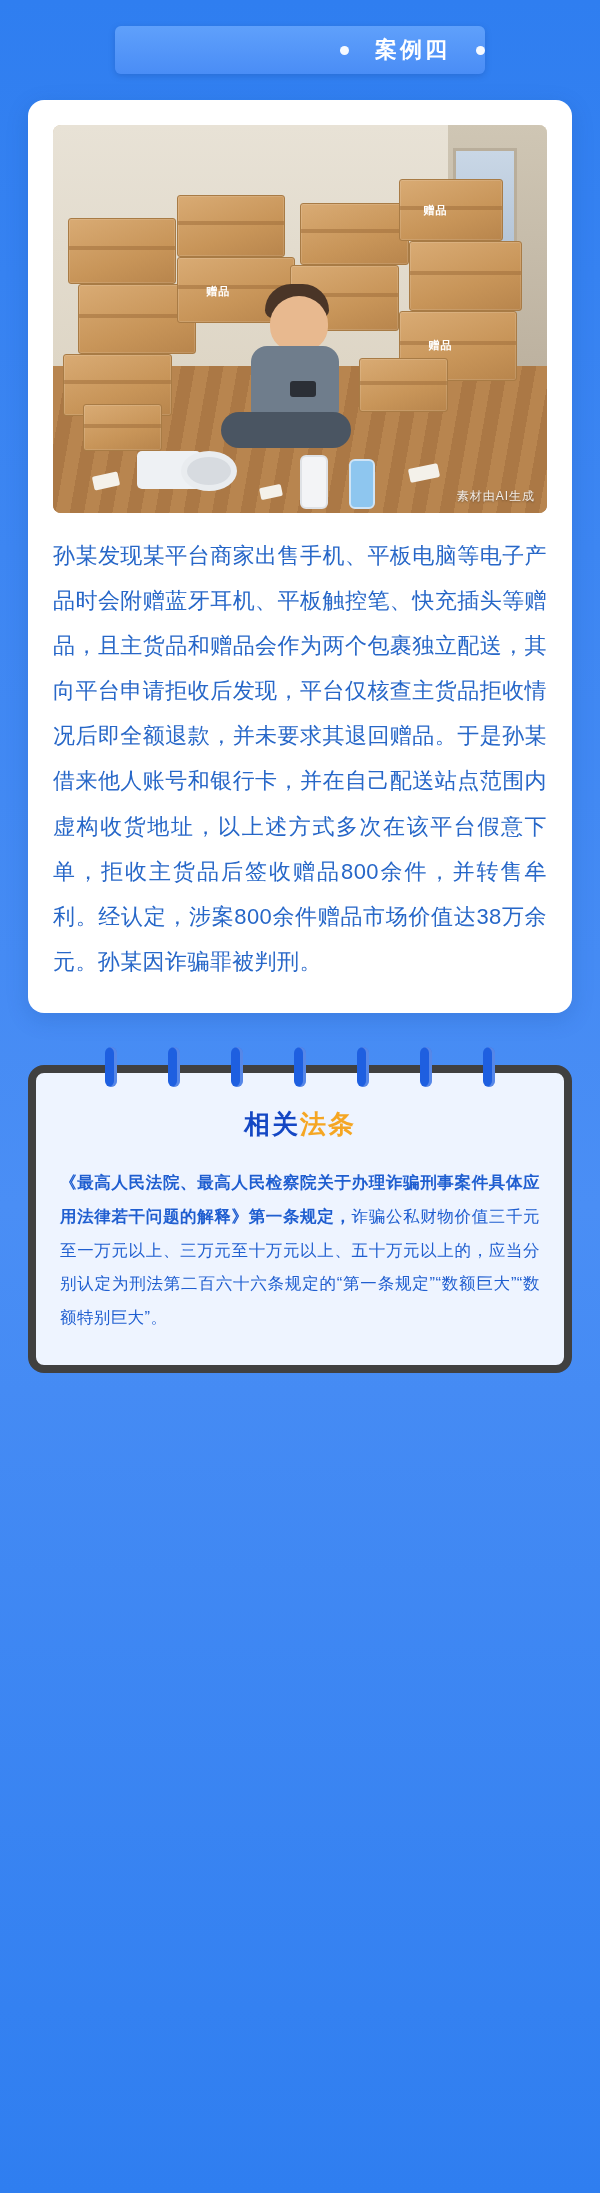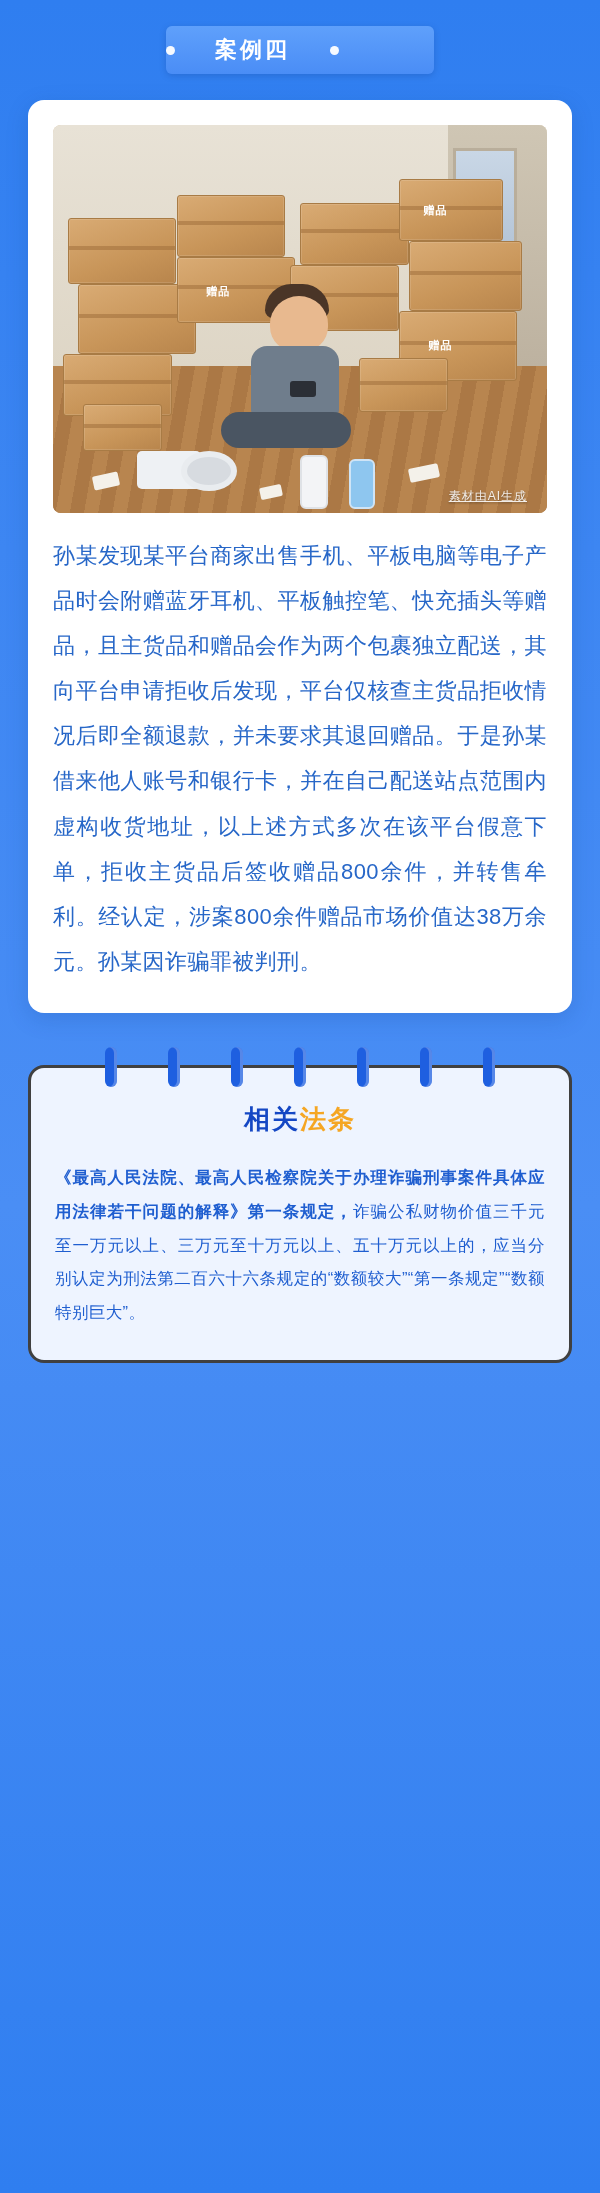--- a/index.html
+++ b/index.html
@@ -20,28 +20,28 @@
     padding: 0 28px;
   }
 
   
   .banner-wrap {
     margin-top: 26px;
     display: flex;
     justify-content: center;
   }
   .banner {
-    width: 268px;
+    width: 370px;
     height: 48px;
     background: linear-gradient(180deg, #5fa0fb 0%, #4a8df6 100%);
     border-radius: 6px;
     display: flex;
     align-items: center;
-    justify-content: flex-start;
-    gap: 40px;
+    justify-content: flex-end;
+    gap: 26px;
     box-shadow: 0 2px 6px rgba(20,60,140,0.25);
   }
   .banner .dot {
     width: 9px;
     height: 9px;
     border-radius: 50%;
     background: #ffffff;
     opacity: .95;
     flex: 0 0 auto;
   }
@@ -145,27 +145,26 @@
   .photo .phone-blue {
     position: absolute; left: 60%; top: 86%; width: 26px; height: 50px;
     background: #8ec6ef; border: 2px solid #cfe4f6; border-radius: 6px;
   }
   .photo .paper {
     position: absolute; background: #f4f1ea; border-radius: 2px;
     transform: rotate(-12deg);
   }
   .photo-watermark {
     position: absolute;
-    right: 20px;
+    right: 12px;
     bottom: 8px;
     color: rgba(255,255,255,0.88);
     font-size: 12px;
     letter-spacing: 1px;
     text-shadow: 0 1px 2px rgba(0,0,0,.35);
-    text-decoration: underline;
   }
   .story-text {
     margin-top: 20px;
     color: #2767c8;
     font-size: 22px;
     line-height: 2.05;
     letter-spacing: .4px;
     text-align: justify;
   }
 
@@ -189,21 +188,21 @@
   }
   .spiral {
     width: 12px;
     height: 40px;
     border-radius: 6px;
     background: #1e5fe0;
     box-shadow: inset -3px 0 0 rgba(255,255,255,0.25);
   }
   .law-card {
     background: #eef4ff;
-    border: 3px solid #404040;
+    border: 8px solid #404040;
     border-radius: 16px;
     padding: 34px 24px 30px 24px;
     position: relative;
     z-index: 2;
   }
   .law-title {
     text-align: center;
     font-size: 26px;
     font-weight: bold;
     letter-spacing: 2px;
@@ -292,19 +291,19 @@
       <span class="spiral"></span>
     </div>
 
     <div class="law-card">
       <div class="law-title">
         <span class="t1">相关</span><span class="t2">法条</span>
       </div>
 
 
       <p class="law-para">
-        <b>《最高人民法院、最高人民检察院关于办理诈骗刑事案件具体应用法律若干问题的解释》第一条规定，</b><span>诈骗公私财物价值三千元至一万元以上、三万元至十万元以上、五十万元以上的，应当分别认定为刑法第二百六十六条规定的“数额较大”“第一条规定”“数额特别巨大”。</span>
+        <b>《最高人民法院、最高人民检察院关于办理诈骗刑事案件具体应用法律若干问题的解释》第一条规定，</b><span>诈骗公私财物价值三千元至一万元以上、三万元至十万元以上、五十万元以上的，应当分别认定为刑法第二百六十六条规定的“第一条规定”“数额巨大”“数额特别巨大”。</span>
       </p>
     </div>
   </div>
 
   <div class="bottom-space"></div>
 </div>
 
 </body></html>

